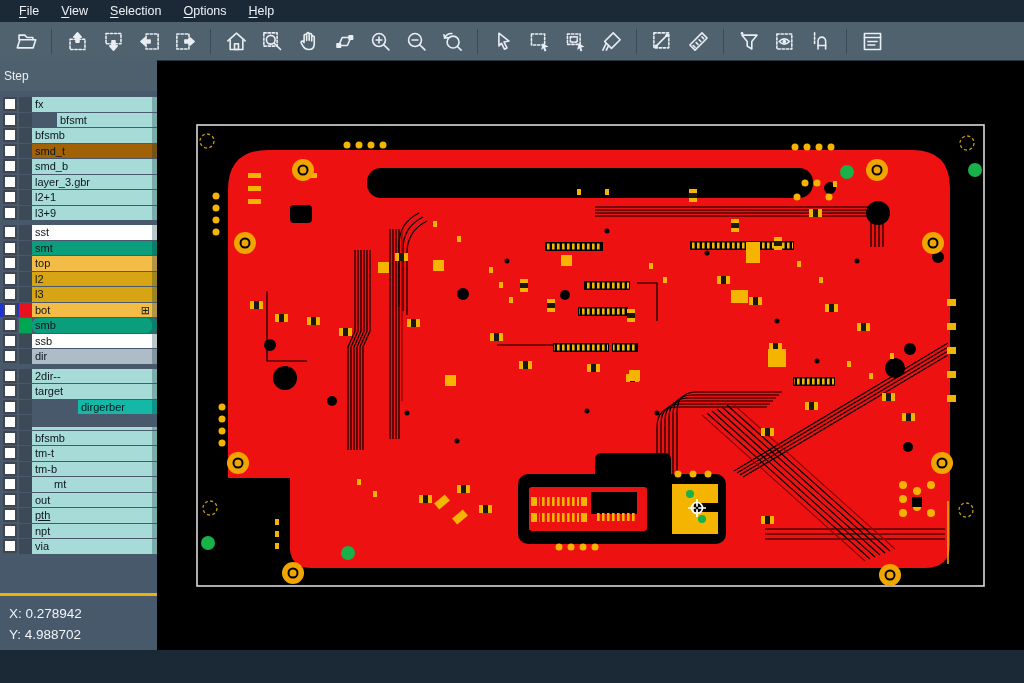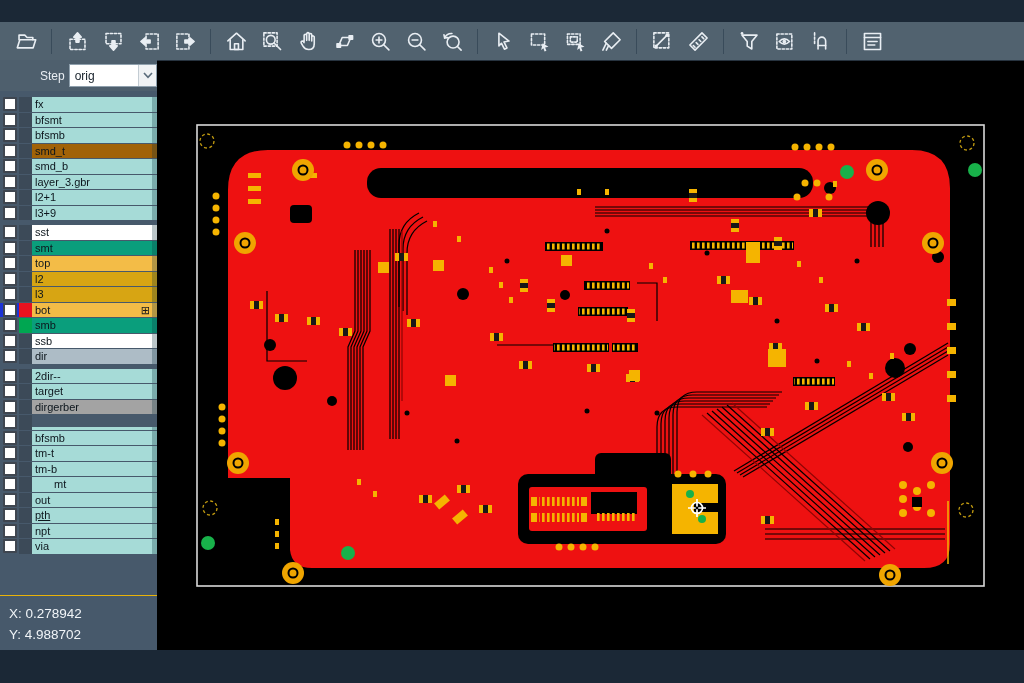--- a/index.html
+++ b/index.html
@@ -13,57 +13,64 @@
   
   .toolbar{position:absolute;left:0;top:22px;right:0;height:38px;background:#51626f;
            border-bottom:1px solid #27333f;display:flex;align-items:center;padding-left:8px;}
   .tool-btn{width:30px;height:30px;margin:0 3px;display:flex;align-items:center;justify-content:center;border-radius:2px;}
   .tool-btn svg{stroke:#e9eef3;stroke-width:1.4;fill:none;stroke-linecap:round;stroke-linejoin:round;}
   .tb-sep{width:1px;height:25px;background:#394b5a;margin:0 7px;}
   
   .main{position:absolute;top:61px;bottom:33px;left:0;right:0;display:flex;}
   .sidepanel{position:relative;width:157px;background:#47596b;flex:none;}
   .step-row{height:31px;margin-top:-1px;background:#4e5f6d;display:flex;align-items:center;padding-left:4px;}
-  .step-label{color:#e9eef3;font-size:12px;margin-right:4px;margin-left:36px;}
+  .step-label{color:#e9eef3;font-size:12px;margin-right:4px;}
   .combo{display:flex;align-items:center;background:#fff;border:1px solid #8fa0ad;height:21px;}
   .step-row .combo{width:124px;}
   .combo-val{flex:1;padding:0 5px;font-size:12px;color:#16202a;white-space:nowrap;overflow:hidden;}
   .combo-btn{width:17px;height:100%;border-left:1px solid #c3ccd3;background:#f0f2f4;
              display:flex;align-items:center;justify-content:center;}
   
   #layer-list{padding-top:6px;}
   .layer-group{margin-bottom:5px;}
   .layer-row{display:flex;height:14.5px;margin-bottom:1px;align-items:stretch;}
   .cb-cell{width:19px;flex:none;display:flex;align-items:center;justify-content:center;}
   .cb-cell.sel{background:#1c33d6;}
   .cb{width:10px;height:10px;background:#fff;border:2px solid #3f4650;border-radius:1px;}
   .swatch{width:13px;flex:none;}
   .row-label{flex:1;font-size:11px;line-height:14.5px;padding-left:3px;color:#0d161d;
              box-shadow:inset -5px 0 0 rgba(10,50,60,.28);white-space:nowrap;position:relative;}
   .grid-glyph{position:absolute;right:7px;top:0;font-size:11px;line-height:14px;color:#1a1a1a;}
   
-  .coords{position:absolute;left:0;right:0;bottom:2px;border-top:1px solid #eab308;
+  .coords{position:absolute;left:0;right:0;bottom:2px;border-top:3px solid #eab308;
           padding:7px 0 3px 9px;color:#f0f4f7;font-size:13.5px;line-height:21px;}
   
   .canvas{flex:1;background:#000;position:relative;overflow:hidden;}
   
   .bottombar{position:absolute;left:0;bottom:0;right:0;height:33px;background:#1b2836;
              border-top:1px solid #0d151d;display:flex;align-items:center;padding-left:6px;}
   .bb-sep{width:1px;height:17px;background:#55687a;margin:0 9px;}
   .bottombar .combo{width:56px;}
   .sb-icon{width:26px;height:26px;display:flex;align-items:center;justify-content:center;margin:0 4px;}
   .sb-icon svg{stroke:#cfd9e1;stroke-width:1.4;fill:none;stroke-linecap:round;stroke-linejoin:round;}
   .cmd-input{width:184px;height:19px;border:1px solid #8fa0ad;background:#fff;margin:0 6px;
              font-family:"Liberation Sans",sans-serif;font-size:12px;padding:0 4px;}
 </style>
 </head>
 <body>
 
 <div class="app">
 
+  <div class="menubar" id="menubar">
+      <span class="menu-item"><u>F</u>ile</span>
+      <span class="menu-item"><u>V</u>iew</span>
+      <span class="menu-item"><u>S</u>election</span>
+      <span class="menu-item"><u>O</u>ptions</span>
+      <span class="menu-item"><u>H</u>elp</span>
+    </div>
 
   <div class="toolbar" id="toolbar">
       <span class="tool-btn">
         <svg viewBox="0 0 20 20" width="23" height="23">
           <path d="M2 15.5 L4.2 8.5 H18 L15.8 15.5 Z"></path>
           <path d="M3.5 8.5 V4.5 H8.5 L10.5 6.5 H15.5 V8.5"></path>
         </svg>
       </span>
       <span class="tb-sep"></span>
       <span class="tool-btn">
@@ -204,44 +211,36 @@
           <rect x="3" y="3" width="14" height="14"></rect>
           <path d="M3 6.5 H17 M6 10 H14 M6 13 H12"></path>
         </svg>
       </span>
     </div>
 
   <div class="main">
     <div class="sidepanel">
       <div class="step-row">
         <span class="step-label">Step</span>
-        <div class="combo">
-          <span class="combo-val">orig</span>
-          <span class="combo-btn">
-            <svg width="10" height="7" viewBox="0 0 10 7">
-                <path d="M1 1 L5 5.4 L9 1" stroke="#5a6b7a" fill="none" stroke-width="1.6"></path>
-              </svg>
-          </span>
-        </div>
       </div>
       <div id="layer-list">
           <div class="layer-group">
             <div class="layer-row">
               <div class="cb-cell">
                 <div class="cb"></div>
               </div>
               <div class="swatch" style="background: rgb(60, 74, 88);"></div>
               <div class="row-label" style="background: rgb(166, 219, 215);">fx</div>
             </div>
             <div class="layer-row">
               <div class="cb-cell">
                 <div class="cb"></div>
               </div>
               <div class="swatch" style="background: rgb(60, 74, 88);"></div>
-              <div class="row-label" style="background: rgb(166, 219, 215);">bfsmt</div>
+              <div class="row-label" style="background: rgb(166, 219, 215); margin-left: 25px;">bfsmt</div>
             </div>
             <div class="layer-row">
               <div class="cb-cell">
                 <div class="cb"></div>
               </div>
               <div class="swatch" style="background: rgb(60, 74, 88);"></div>
               <div class="row-label" style="background: rgb(166, 219, 215);">bfsmb</div>
             </div>
             <div class="layer-row">
               <div class="cb-cell">
@@ -320,21 +319,21 @@
                 <div class="cb"></div>
               </div>
               <div class="swatch" style="background: rgb(232, 18, 31);"></div>
               <div class="row-label" style="background: rgb(243, 188, 71);">bot<span class="grid-glyph">⊞</span></div>
             </div>
             <div class="layer-row">
               <div class="cb-cell">
                 <div class="cb"></div>
               </div>
               <div class="swatch" style="background: rgb(0, 166, 81);"></div>
-              <div class="row-label" style="background: rgb(10, 158, 124);">smb</div>
+              <div class="row-label" style="background: rgb(10, 158, 124); border-radius: 6px;">smb</div>
             </div>
             <div class="layer-row">
               <div class="cb-cell">
                 <div class="cb"></div>
               </div>
               <div class="swatch" style="background: rgb(60, 74, 88);"></div>
               <div class="row-label" style="background: rgb(255, 255, 255);">ssb</div>
             </div>
             <div class="layer-row">
               <div class="cb-cell">
@@ -357,21 +356,21 @@
                 <div class="cb"></div>
               </div>
               <div class="swatch" style="background: rgb(60, 74, 88);"></div>
               <div class="row-label" style="background: rgb(166, 219, 215);">target</div>
             </div>
             <div class="layer-row">
               <div class="cb-cell">
                 <div class="cb"></div>
               </div>
               <div class="swatch" style="background: rgb(60, 74, 88);"></div>
-              <div class="row-label" style="background: #a3a3a3;">dirgerber</div>
+              <div class="row-label" style="background: #14b8a6; margin-left: 46px;">dirgerber</div>
             </div>
             <div class="layer-row">
               <div class="cb-cell">
                 <div class="cb"></div>
               </div>
               <div class="swatch" style="background: rgb(60, 74, 88);"></div>
               <div class="row-label" style="background: rgb(166, 219, 215); margin-top: 12px;">map</div>
             </div>
             <div class="layer-row">
               <div class="cb-cell">

